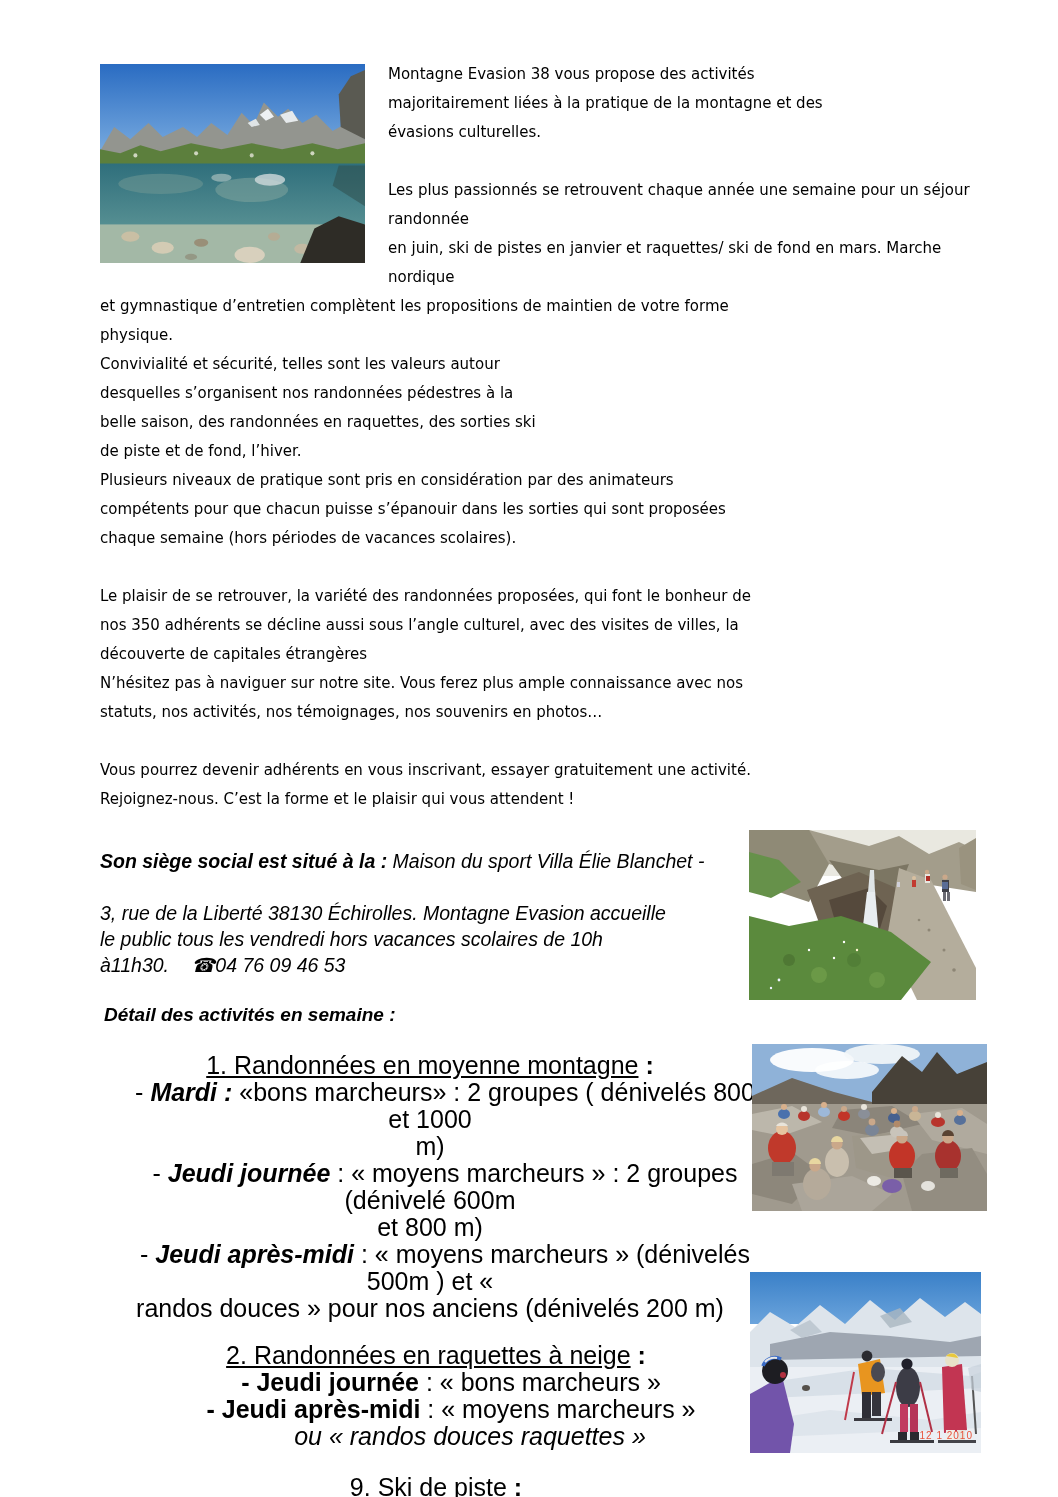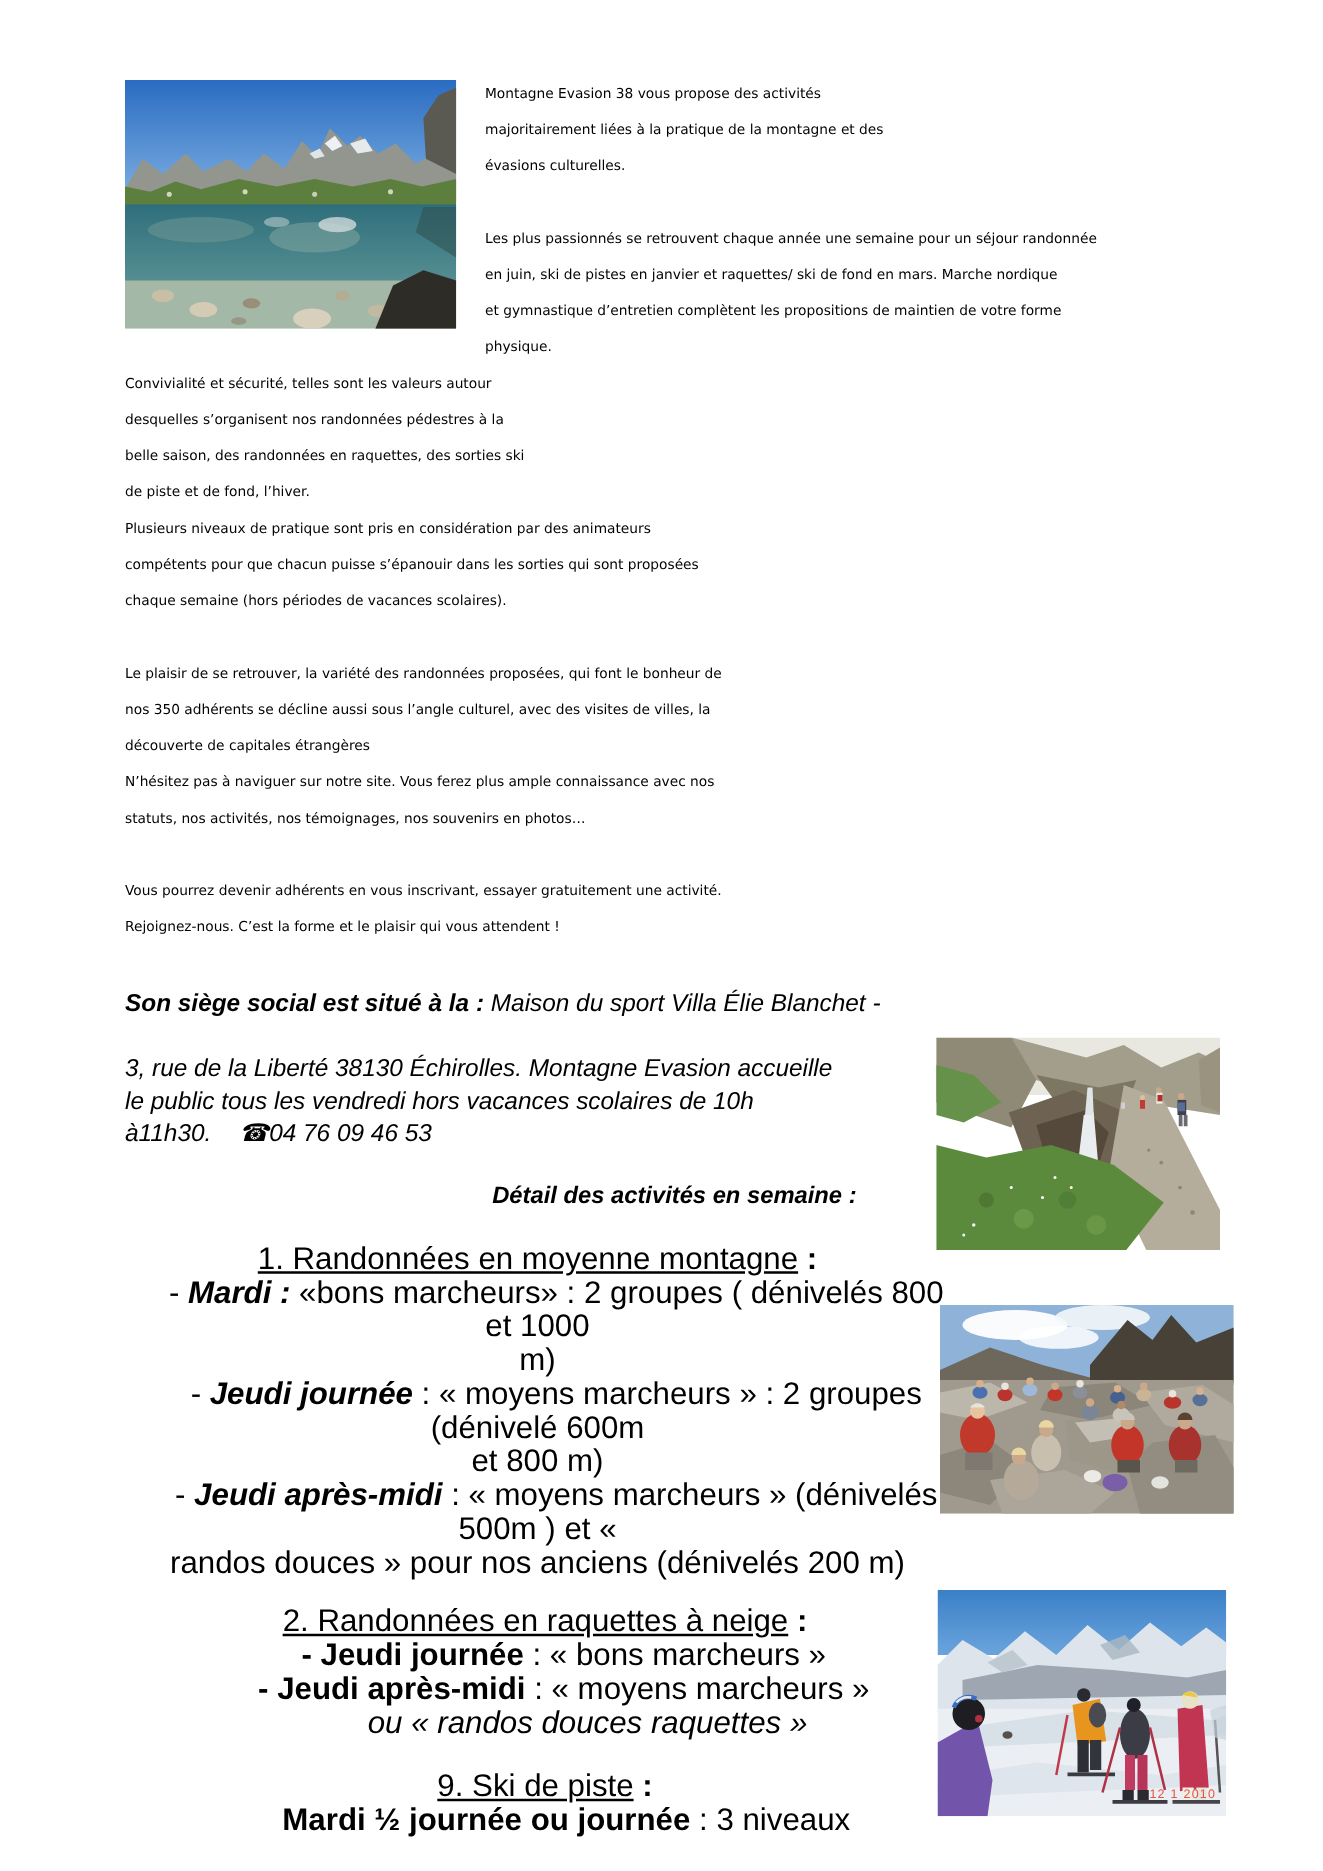--- a/index.html
+++ b/index.html
@@ -4,39 +4,39 @@
 <style>
   html,body { margin:0; padding:0; background:#ffffff; }
   .page {
     position:relative; width:1058px; height:1497px; background:#ffffff;
     color:#000; overflow:hidden;
     font-family:"DejaVu Sans", sans-serif;
   }
   .content { position:absolute; left:100px; top:60px; width:875px; }
 
   
-  .comic { font-family:"DejaVu Sans", sans-serif; font-size:11px; line-height:29px;
+  .comic { font-family:"DejaVu Sans", sans-serif; font-size:15px; line-height:29px;
            white-space:pre-line; margin:0; }
   .sp-after { margin-bottom:29px; }
   .sp-before { margin-top:29px; }
 
   .lake-float { float:left; width:265px; height:199px; margin:4px 23px 8px 0; }
   .photo-frame { display:block; width:100%; height:100%; }
 
   
   .siege { font-family:"Liberation Sans", sans-serif; font-style:italic;
            font-size:19.5px; line-height:26px; width:660px; }
   .siege p { margin:0; }
   .siege .lead { font-weight:bold; }
   .siege-head { margin-top:34px !important; }
   .siege-addr { margin-top:26px !important; white-space:pre-line; }
   .phone { margin-left:22px; }
 
   .detail-head { font-family:"Liberation Sans", sans-serif; font-style:italic; font-weight:bold;
-                 font-size:19px; margin:26px 0 0 4px;text-align:center; }
+                 font-size:19px; margin:26px 0 0 4px; }
 
   
   .acts { font-family:"Liberation Sans", sans-serif; font-size:25px; line-height:27px; width:660px;text-align:center; }
   .acts p { margin:0; white-space:pre-line; }
   .sec-head .u { text-decoration:underline; }
   .sec-head .colon { font-weight:bold; }
   .sec1-head { margin-top:26px !important; }
   .sec1-item { text-indent:30px; }
   .bi { font-weight:bold; font-style:italic; }
   .b  { font-weight:bold; }

